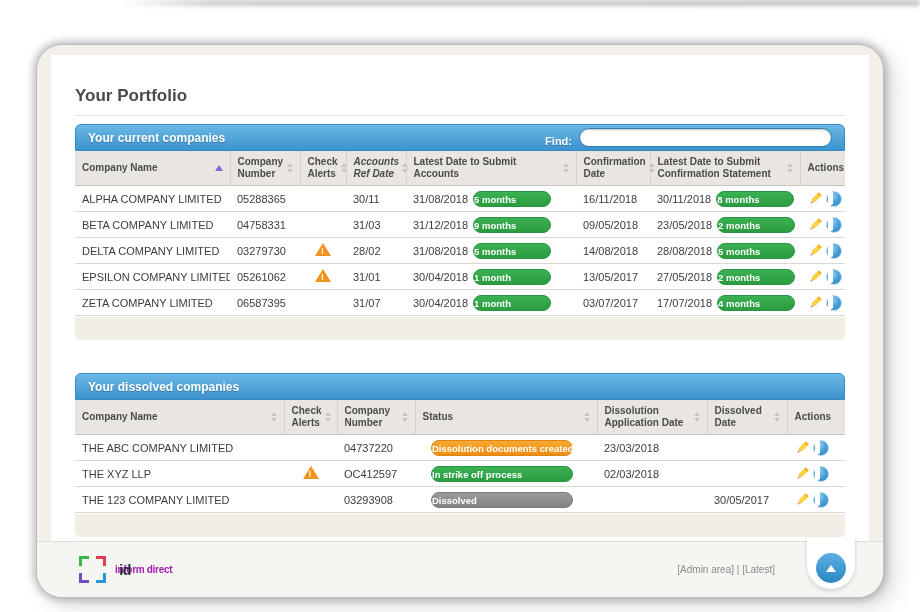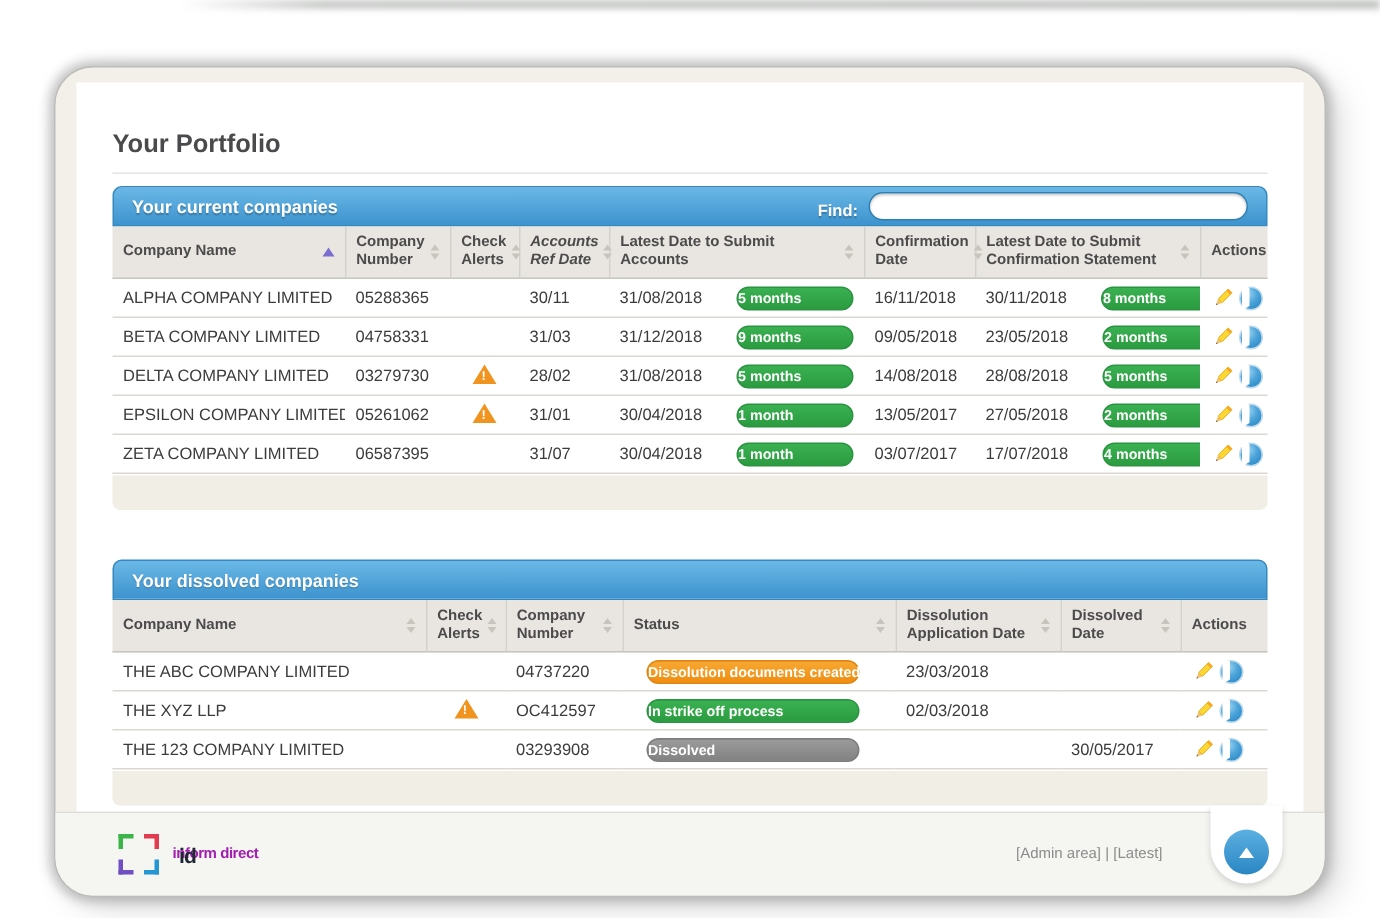--- a/index.html
+++ b/index.html
@@ -40,21 +40,21 @@
   .thl { line-height:1.2; }
   .sort { display:inline-flex; flex-direction:column; align-items:center; gap:2px; flex:none; }
   .sort i { display:block; width:0; height:0; }
   .sort .tu { border-left:3.5px solid transparent; border-right:3.5px solid transparent; border-bottom:4.5px solid #c7c4be; }
   .sort .td { border-left:3.5px solid transparent; border-right:3.5px solid transparent; border-top:4.5px solid #c7c4be; }
   .sort .tu.purple { border-left-width:4.5px; border-right-width:4.5px; border-bottom:6px solid #7a6fd0; }
 
   tbody td { padding:4px 7px; font-size:11px; color:#3c3c3e; height:26px; vertical-align:middle;
     border-bottom:1px solid #dbd8d2; background:#fff; white-space:nowrap; overflow:hidden; }
   td.center { text-align:center; }
-  .datebadge { display:flex; align-items:center; gap:23px; }
+  .datebadge { display:flex; align-items:center; gap:5px; }
 
   .pill { display:inline-block; width:78px; height:16px; line-height:15px; text-align:left;
     border-radius:9px; color:#fff; font-size:9.5px; font-weight:bold; flex:none; }
   .pill.green { background:linear-gradient(#3ab152,#2b9b40); border:1px solid #2a9440; }
   .pill.orange { background:linear-gradient(#f7a832,#ef8d12); border:1px solid #e08410; }
   .pill.gray { background:linear-gradient(#9a9a9a,#828282); border:1px solid #7d7d7d; }
   .pill.wide { width:142px; }
 
   .warn { position:relative; display:inline-block; width:0; height:0;
     border-left:8px solid transparent; border-right:8px solid transparent; border-bottom:13px solid #f0941f; }

